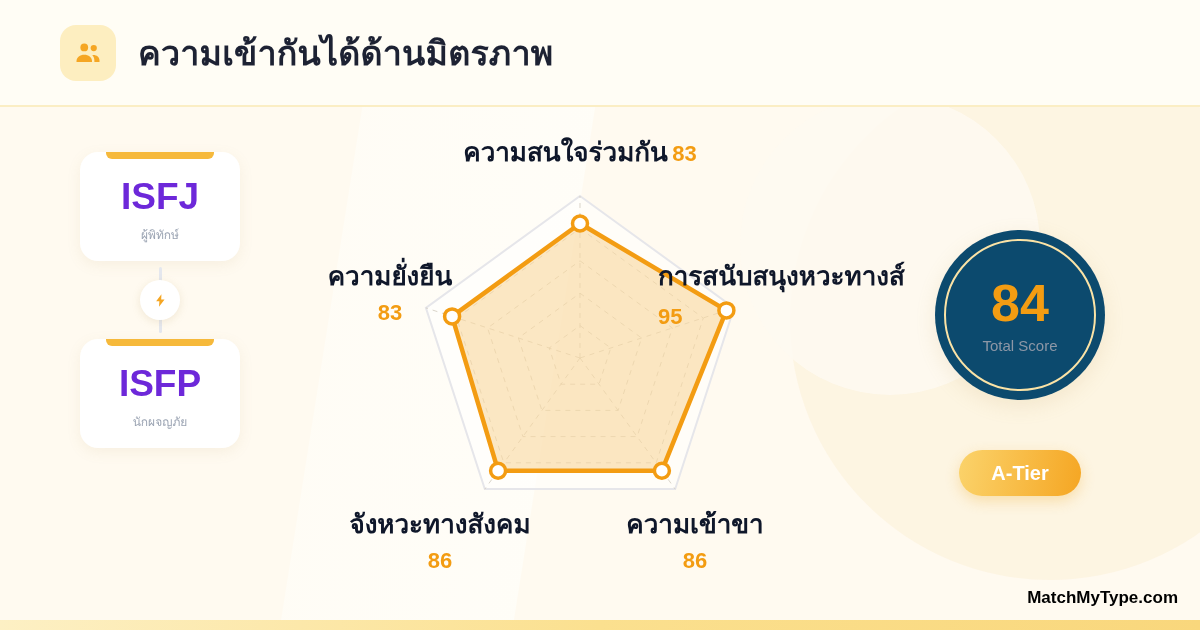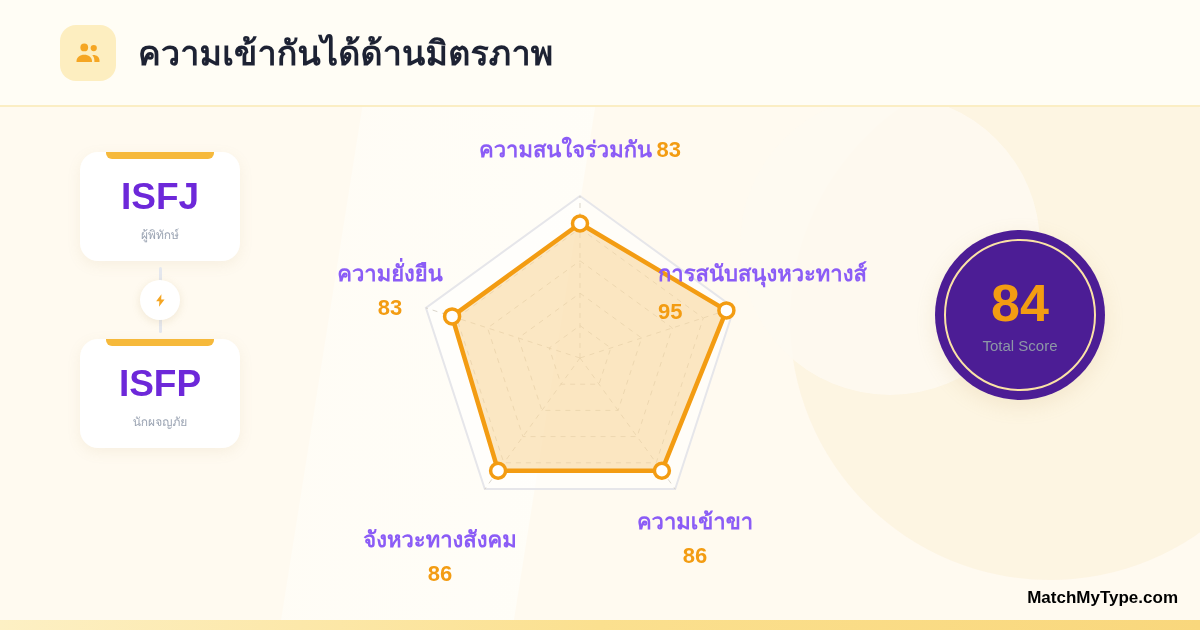--- a/index.html
+++ b/index.html
@@ -59,34 +59,34 @@
   .connector .line{position:absolute;top:6px;bottom:6px;width:3px;background:#e4e7ee;border-radius:2px;}
   .bolt{
     position:relative;width:40px;height:40px;border-radius:50%;background:#fff;
     box-shadow:0 2px 8px rgba(180,150,90,.18);
     display:flex;align-items:center;justify-content:center;
   }
 
   
   .radar{position:absolute;left:300px;top:118px;width:560px;height:470px;z-index:4;}
   .axis-label{position:absolute;text-align:center;line-height:1.25;white-space:nowrap;}
-  .axis-label .name{font-size:22px;font-weight:bold;color:#8b5cf6;}
+  .axis-label .name{font-size:26px;font-weight:bold;color:#0f172a;}
   .axis-label .val{font-size:22px;font-weight:bold;color:#f39c12;}
   .lbl-top{left:0;right:0;top:18px;}
   .lbl-right{left:358px;top:142px;text-align:left;}
   .lbl-left{left:-5px;top:142px;width:190px;}
-  .lbl-bottom-left{left:30px;top:390px;width:220px;margin-top:18px;}
+  .lbl-bottom-left{left:30px;top:390px;width:220px;}
   .lbl-bottom-right{left:285px;top:390px;width:220px;}
   .stack .name{display:block;}
   .stack .val{display:block;margin-top:6px;}
 
   
   .score-wrap{position:absolute;left:935px;top:230px;width:170px;z-index:5;text-align:center;}
   .score-circle{
-    width:170px;height:170px;border-radius:50%;background:#4c1d95;
+    width:170px;height:170px;border-radius:50%;background:#0c4a6e;
     box-shadow:0 6px 20px rgba(190,160,95,.16);
     display:flex;flex-direction:column;align-items:center;justify-content:center;
     position:relative;
   }
   .score-circle:before{
     content:"";position:absolute;inset:9px;border-radius:50%;border:2px solid #fbe3a6;
   }
   .score-value{font-size:52px;font-weight:bold;color:#f39c12;line-height:1;}
   .score-label{font-size:15px;color:#8d97a6;margin-top:9px;line-height:1;}
   .tier{
@@ -195,17 +195,18 @@
       <span class="name">ความเข้าขา</span>
       <span class="val">86</span>
     </div>
   </div>
 
   <div class="score-wrap">
     <div class="score-circle">
       <div class="score-value">84</div>
       <div class="score-label">Total Score</div>
     </div>
+    <div class="tier">A-Tier</div>
   </div>
 
   <div class="watermark">MatchMyType.com</div>
   <div class="bottom-bar"></div>
 </div>
 
 </body></html>

